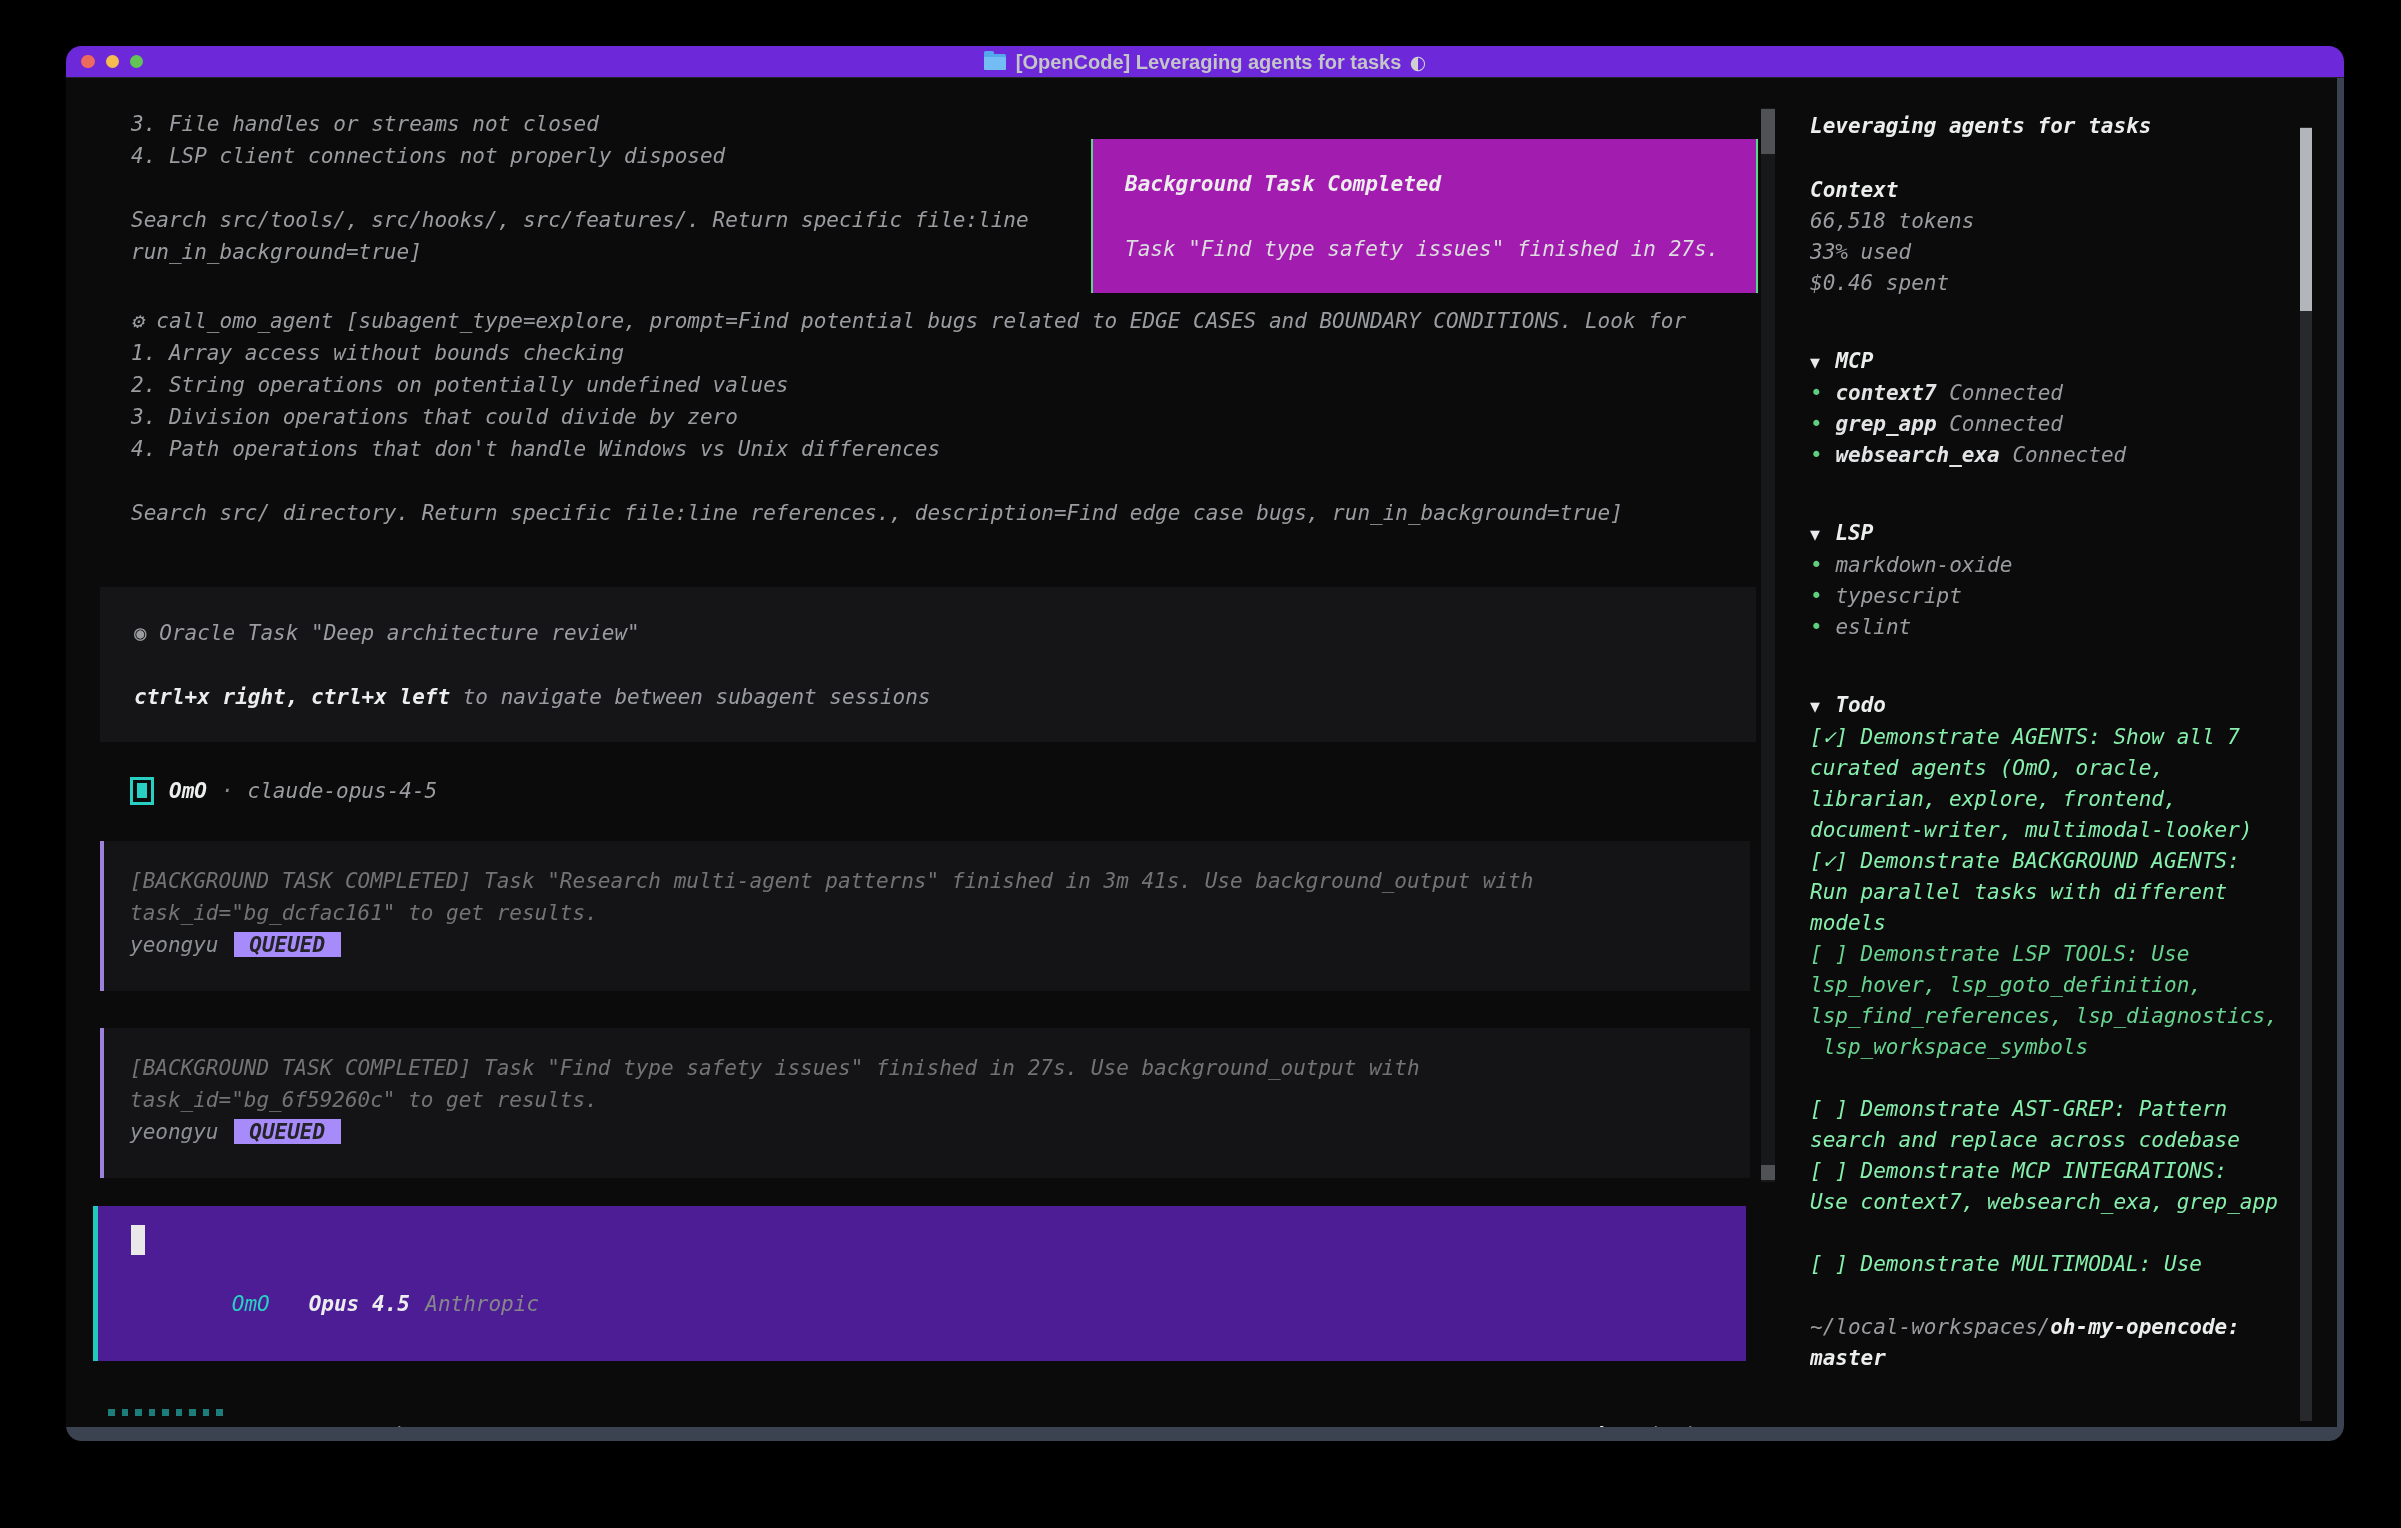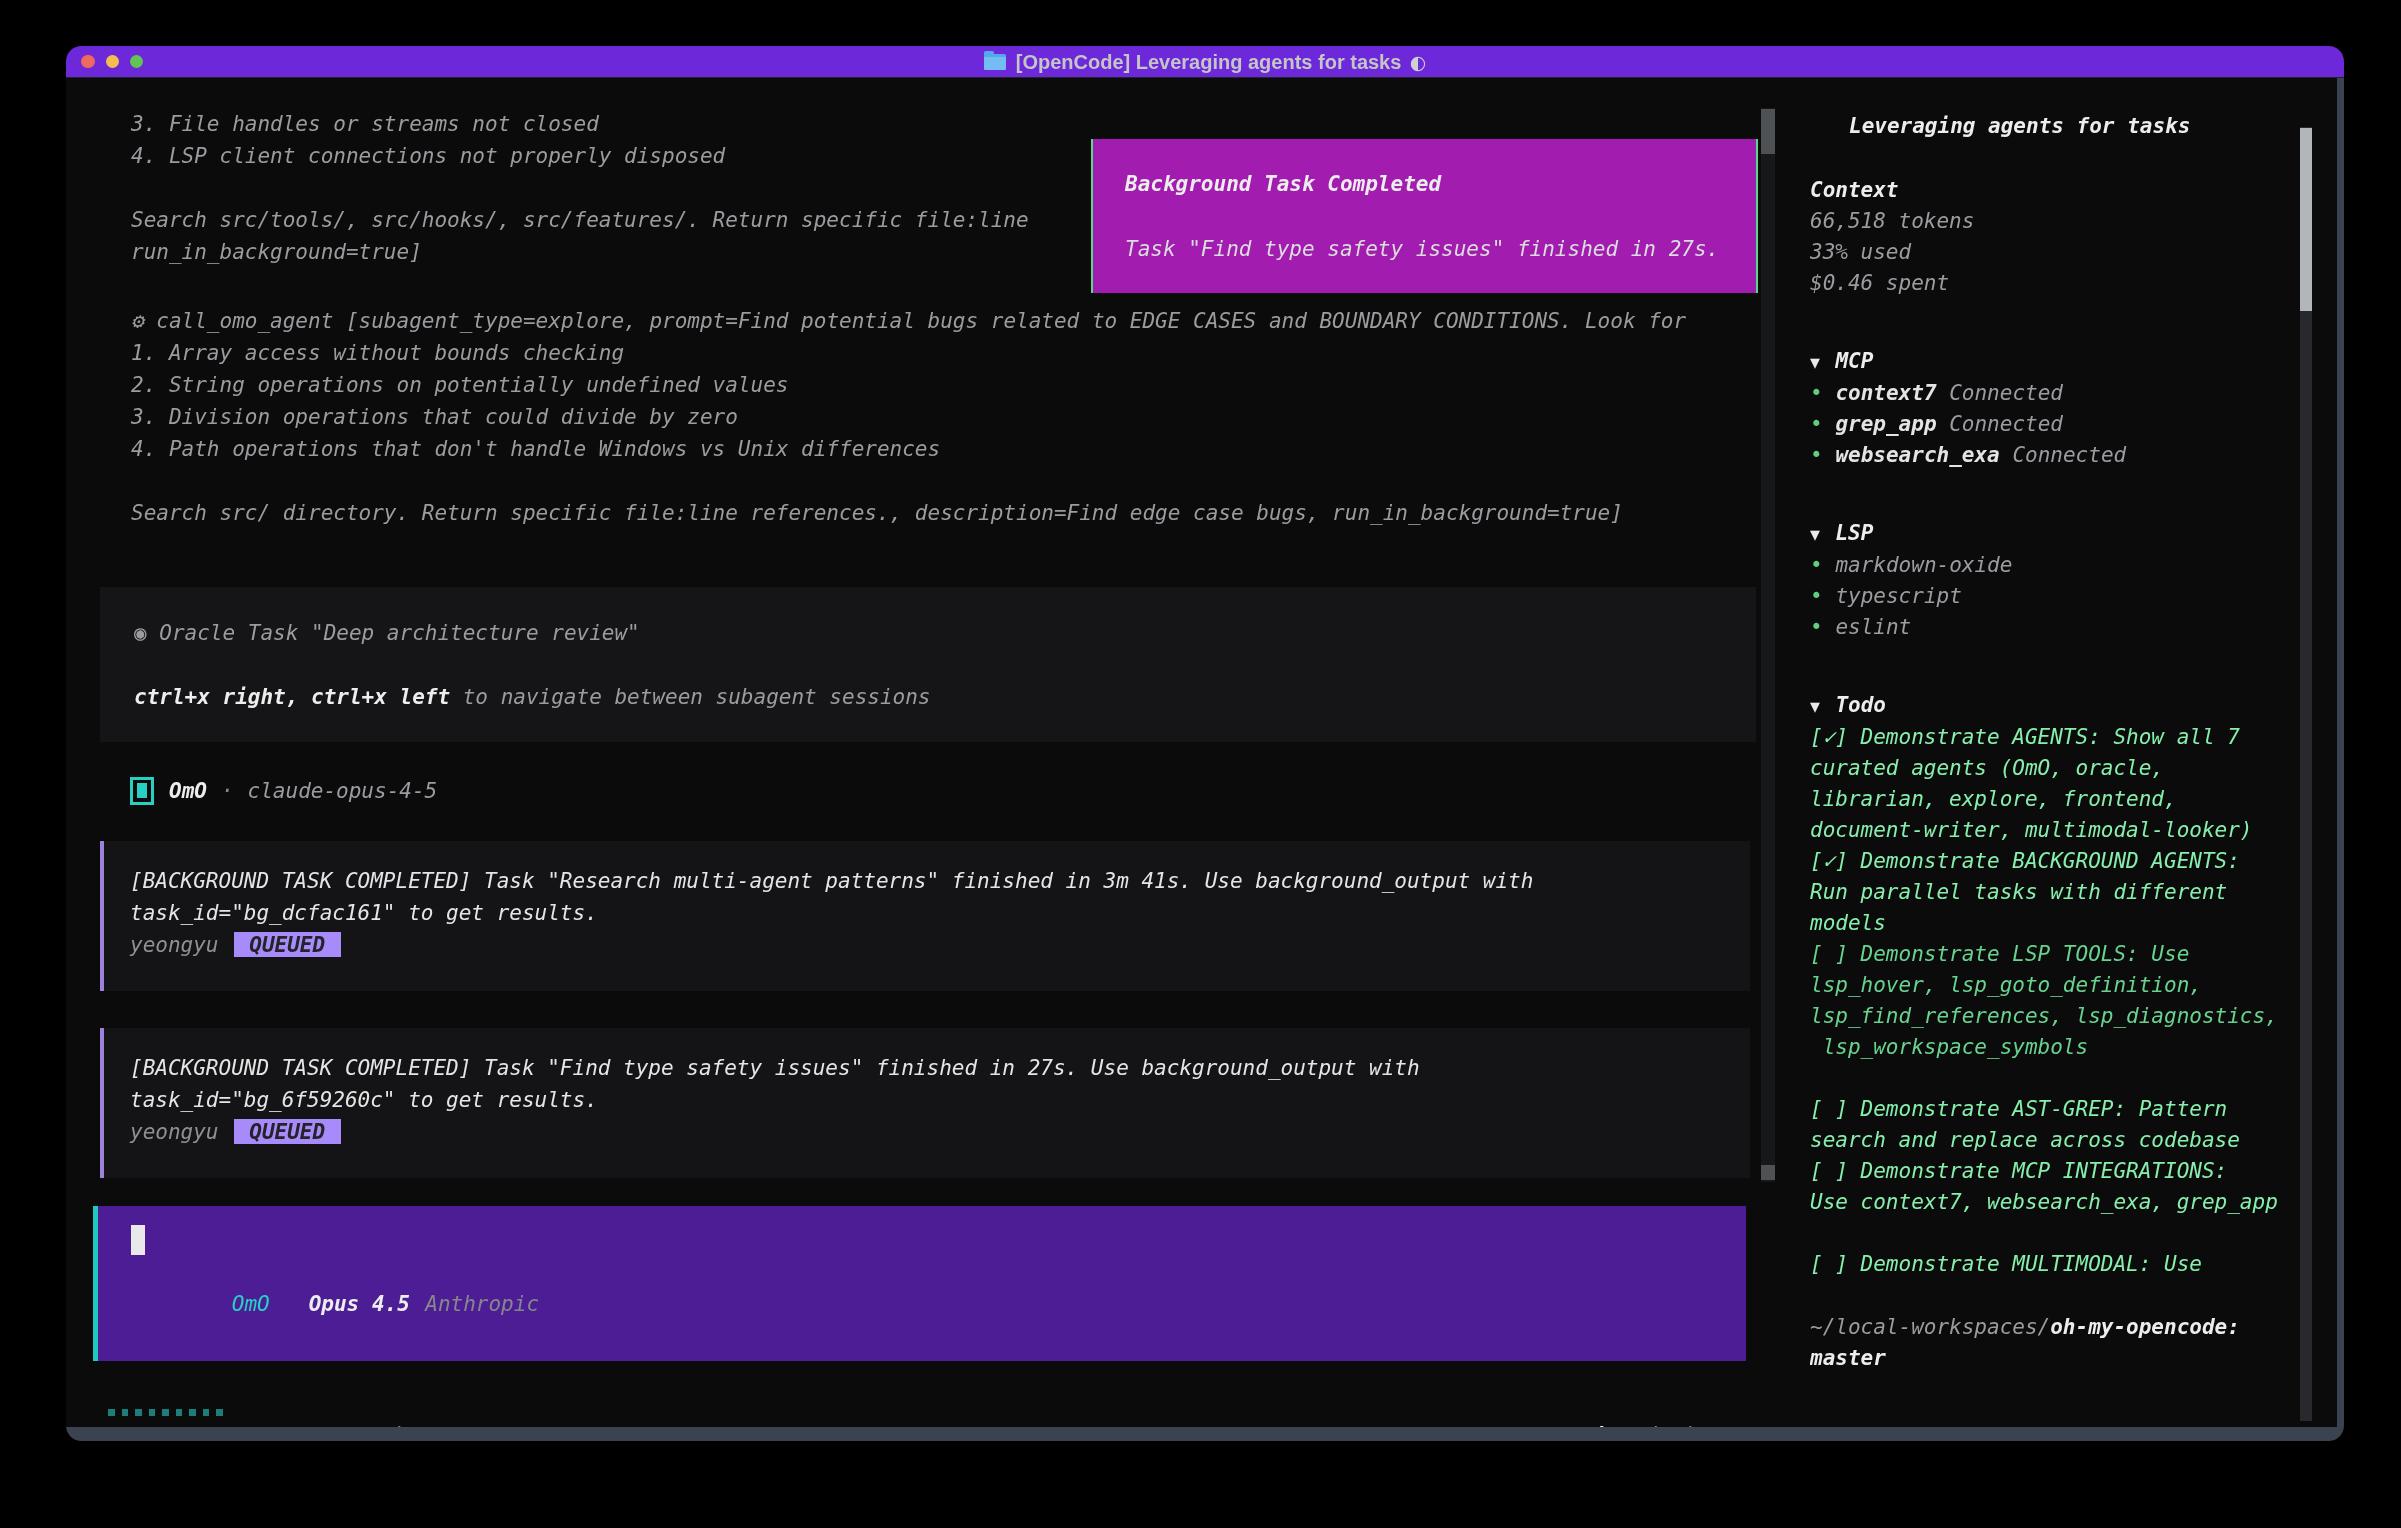--- a/index.html
+++ b/index.html
@@ -28,21 +28,21 @@
 
   
   .content { position:absolute; left:0; top:32px; right:7px; bottom:14px; background:#0b0b0c;font-style:italic; }
   .right-edge { position:absolute; right:0; top:32px; bottom:14px; width:7px; background:#3b4250; }
   .bottom-edge { position:absolute; left:0; right:0; bottom:0; height:14px; background:#3b4250;
                  border-radius:0 0 15.4px 15.4px; }
 
   .tline { line-height:32px; font-size:21px; white-space:pre; }
   .c-dim { color:#9a9ca0; }
   .c-strong { color:#eceded; font-weight:bold; }
-  .c-bright { color:#e5e5e5; }
+  .c-bright { color:#737373; }
   .c-name { color:#e3e4e5; font-weight:bold; }
   .c-bullet { color:#5fcf7f; display:inline-block; width:25.4px; }
   .c-arrow { color:#e9eaeb; display:inline-block; width:25.4px; font-size:16.5px; }
   .c-done, .c-pending { color:#86efac;margin-top:12px; }
   .c-active { color:#67d38f; }
 
   .chat-top { position:absolute; left:65px; top:29.5px; }
 
   .notif { position:absolute; left:1025px; top:61px; width:667px; height:154px; background:#a21caf;
            border-left:2.4px solid #57d989; border-right:2.4px solid #57d989; padding:32px 0 0 32px; }
@@ -85,21 +85,21 @@
   .keys-right { position:absolute; right:563px; top:0; line-height:32px; white-space:pre; }
   .key { color:#eceded; font-weight:bold; }
   .key-label { color:#85878a; margin-left:13px; }
 
   .main-scroll { position:absolute; left:1695px; top:29.5px; width:14px; height:1074px; background:#161819; }
   .main-scroll .thumb-a { position:absolute; left:0; top:1.8px; width:100%; height:45px; background:#4e5255; }
   .main-scroll .thumb-b { position:absolute; left:0; bottom:1.2px; width:100%; height:15.4px; background:#4e5255; }
 
   
   .sidebar { position:absolute; left:1744px; top:0; width:495px; height:100%; overflow:hidden; }
-  .sb-title { margin-top:33px; font-size:21px; font-weight:bold; color:#eceded; line-height:31px; white-space:pre;margin-left:39px; }
+  .sb-title { margin-top:33px; font-size:21px; font-weight:bold; color:#eceded; line-height:31px; white-space:pre; }
   .sb-heading { margin-top:47px; font-size:21px; font-weight:bold; color:#eceded; line-height:31px; }
   .sidebar .tline { line-height:31px; }
   .sb-gap-small { margin-top:33px; }
   .workspace { margin-top:32px; }
 
   .side-scroll { position:absolute; left:2234px; top:49px; width:11.8px; height:1294px; background:#27292c; }
   .side-scroll .thumb { position:absolute; left:0; top:1.2px; width:100%; height:183px; background:#b2b6ba; }
 </style>
 </head>
 <body>

